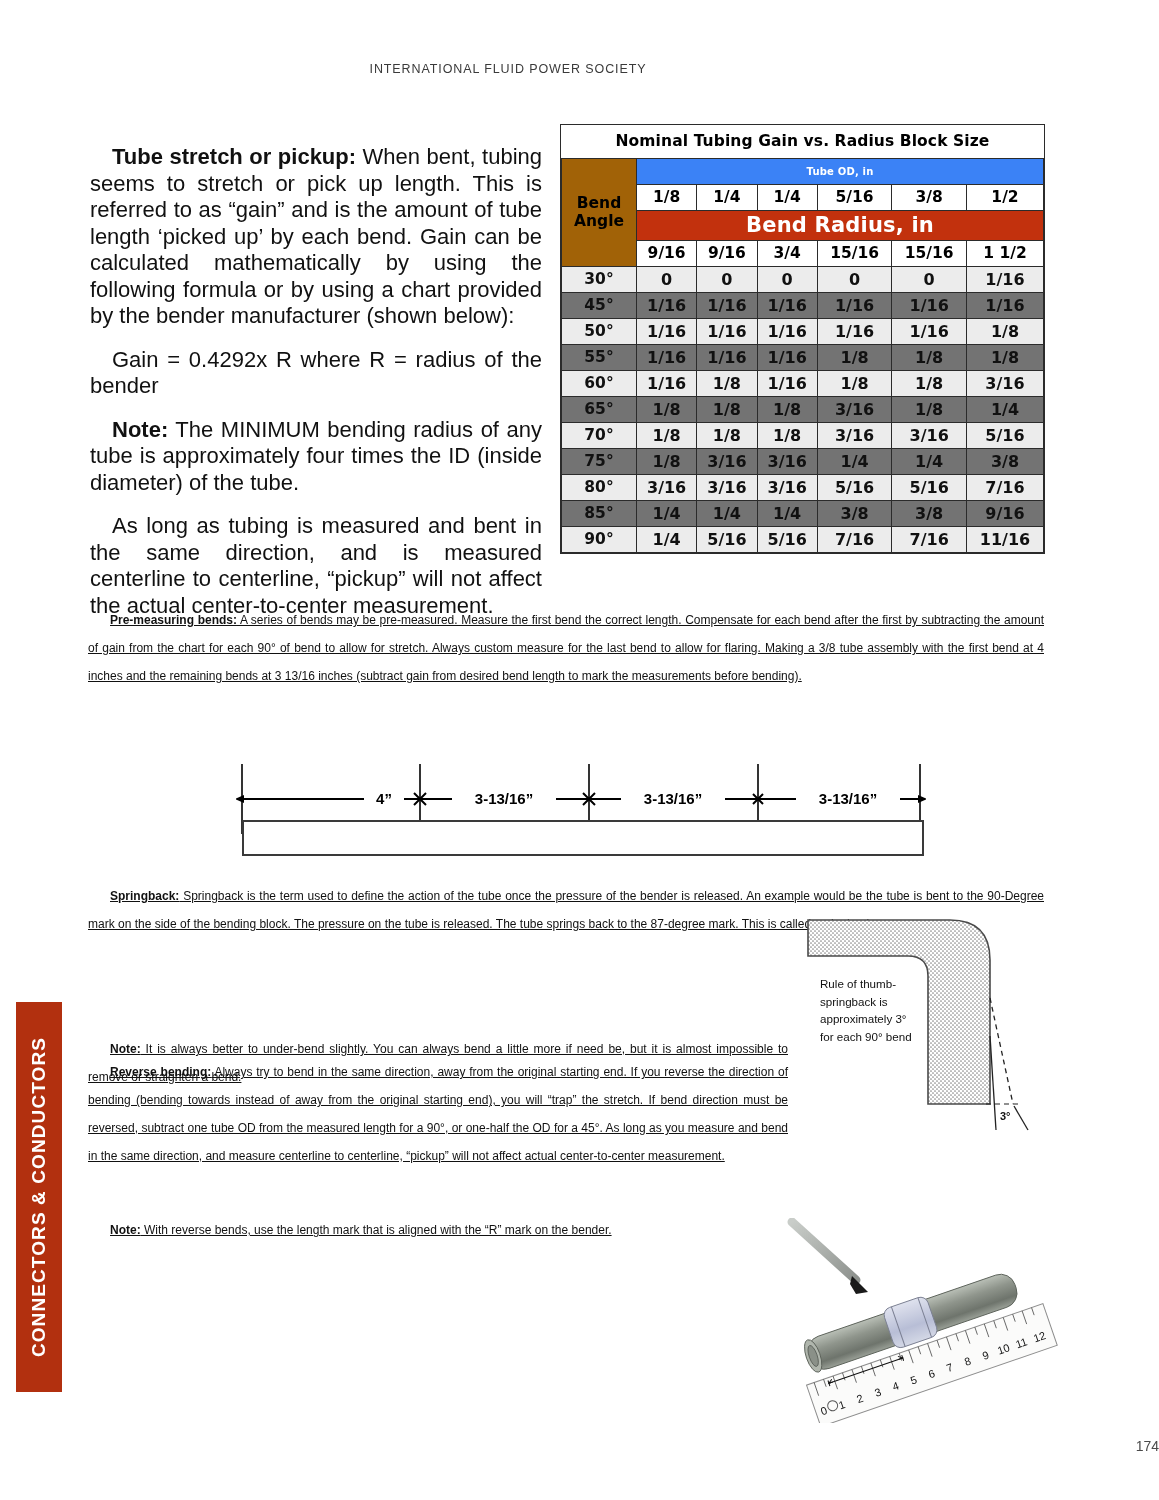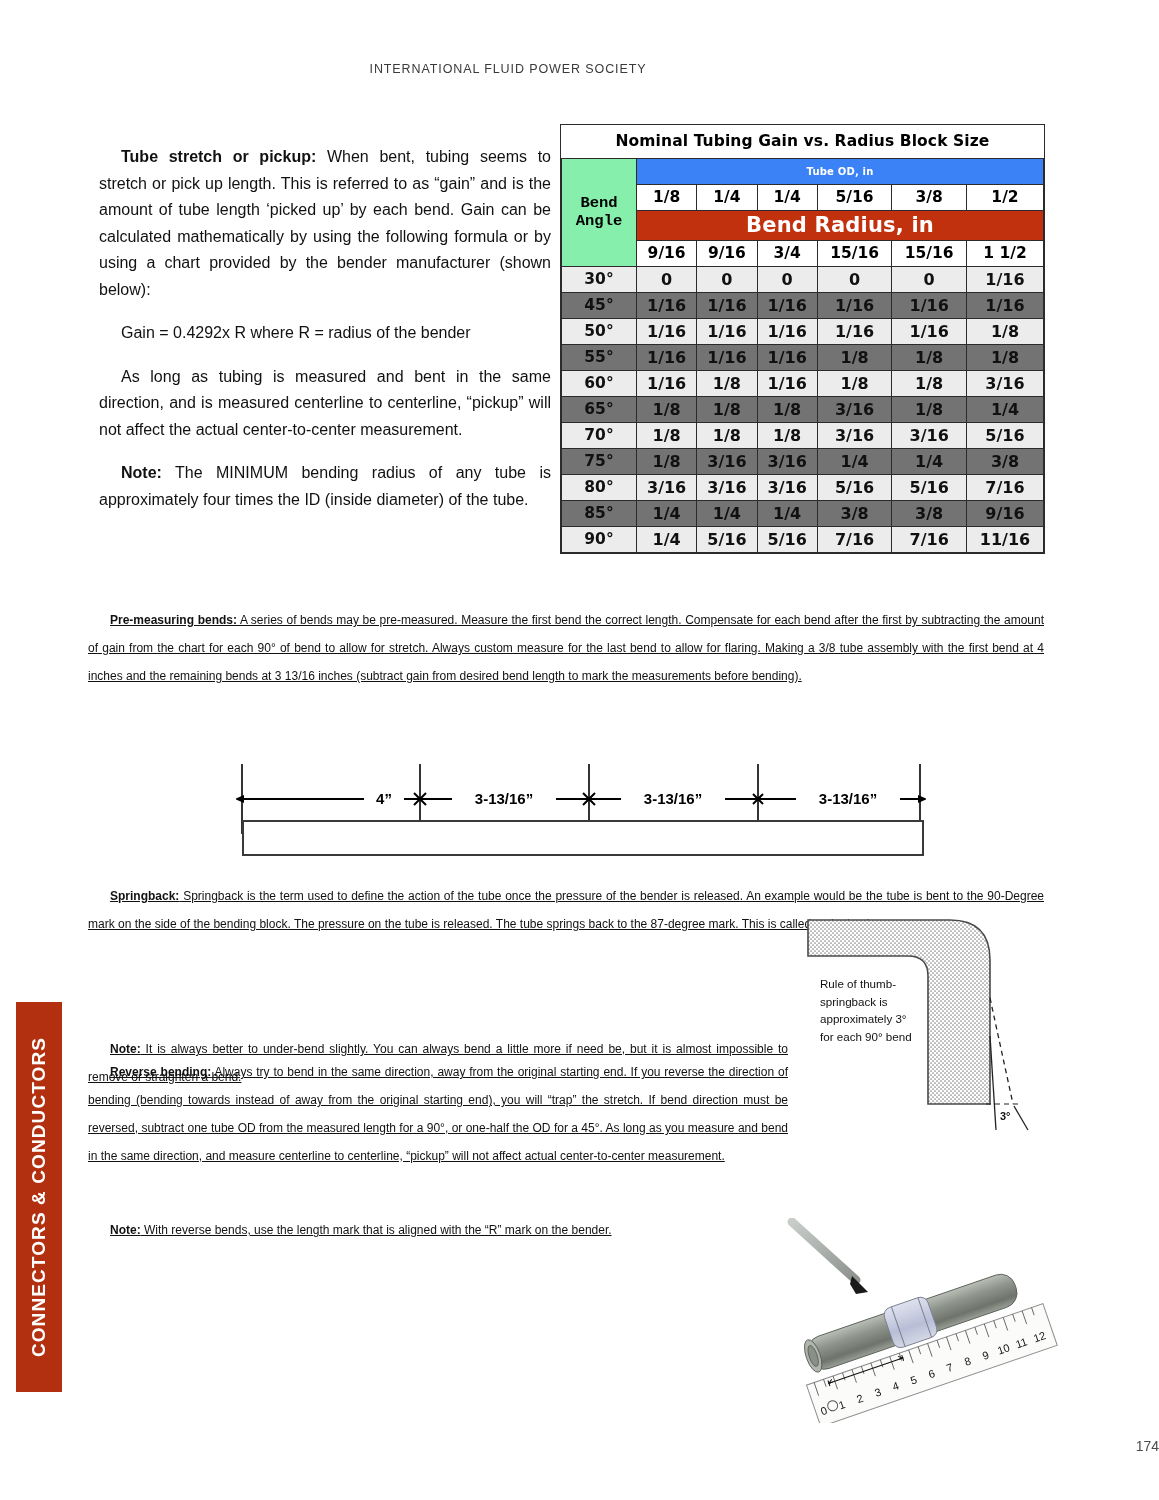--- a/index.html
+++ b/index.html
@@ -32,22 +32,22 @@
     position:absolute;
     left:50%;top:50%;
     transform:translate(-50%,-50%) rotate(-90deg);
     transform-origin:center center;
     white-space:nowrap;
     color:#fff;font-weight:bold;font-size:19px;letter-spacing:1.1px;
   }
 
   
   .col-left{
-    position:absolute;left:99px;top:144px;width:452px;
-    font-size:16px;line-height:26.5px;text-align:justify;
+    position:absolute;left:90px;top:144px;width:452px;
+    font-size:22px;line-height:26.5px;text-align:justify;
   }
   .col-left p{margin:0 0 17px 0;}
   .col-left p.ind{text-indent:22px;}
   .full{
     position:absolute;left:88px;top:0;width:956px;
     font-size:12px;line-height:28px;text-align:justify;text-decoration:underline;
   }
   .full p{margin:0;}
   b{font-weight:bold;}
 
@@ -72,23 +72,22 @@
   .t-title{
     font-size:15.5px;font-weight:bold;background:#fff;color:#000;
     border:none !important;border-bottom:1px solid #2b2b2b !important;
     padding:6px 0 7px 0 !important;
     letter-spacing:.1px;
   }
   .band-od{background:#3b82f6;color:#fff;font-size:10px;letter-spacing:.2px;}
   .band-br{background:#c2310d;color:#fff;font-size:21px;letter-spacing:.2px;}
   .hcell{background:#fff;color:#000;}
   .bendangle{
-    background:#86efac;color:#000;font-size:15.5px;line-height:18px;
+    background:#a16207;color:#000;font-size:15.5px;line-height:18px;
     width:74px;
-    font-family:Liberation Mono, monospace;
   }
   tr.r-odd td{background:#ececec;}
   tr.r-even td{background:#737373;}
   td.ang{font-weight:bold;}
   td.val{font-weight:normal;font-size:16px;}
 
   
   .dimdiag{position:absolute;left:236px;top:762px;width:690px;height:105px;}
 
   .tuberect{
@@ -120,22 +119,22 @@
 
   <div class="runhead">INTERNATIONAL FLUID POWER SOCIETY</div>
 
   <div class="sidetab">
     <span>CONNECTORS &amp; CONDUCTORS</span>
   </div>
 
   <div class="col-left">
     <p class="ind"><b>Tube stretch or pickup:</b><span> When  bent,  tubing seems to stretch or pick up length. This is referred to as “gain”  and  is  the  amount  of  tube  length ‘picked  up’  by each bend. Gain can be calculated mathematically by using the following  formula or  by  using  a  chart  provided  by  the  bender manufacturer (shown below):</span></p>
     <p class="ind">Gain = 0.4292x  R where R =  radius  of  the bender</p>
+    <p class="ind"><b>Note:</b><span> The MINIMUM   bending radius of any tube is approximately four times the ID (inside diameter) of the tube.</span></p>
     <p class="ind">As long as tubing is measured and bent in the same direction,  and  is  measured  centerline  to centerline, “pickup”   will   not affect the actual center-to-center measurement.</p>
-    <p class="ind"><b>Note:</b><span> The MINIMUM   bending radius of any tube is approximately four times the ID (inside diameter) of the tube.</span></p>
   </div>
 
   <div class="tbl-wrap">
     <table class="gain">
       <tbody id="tbl-body">
         <tr>
           <td class="t-title" colspan="7">Nominal Tubing Gain vs. Radius Block Size</td>
         </tr>
         <tr>
           <td class="bendangle" rowspan="4">

